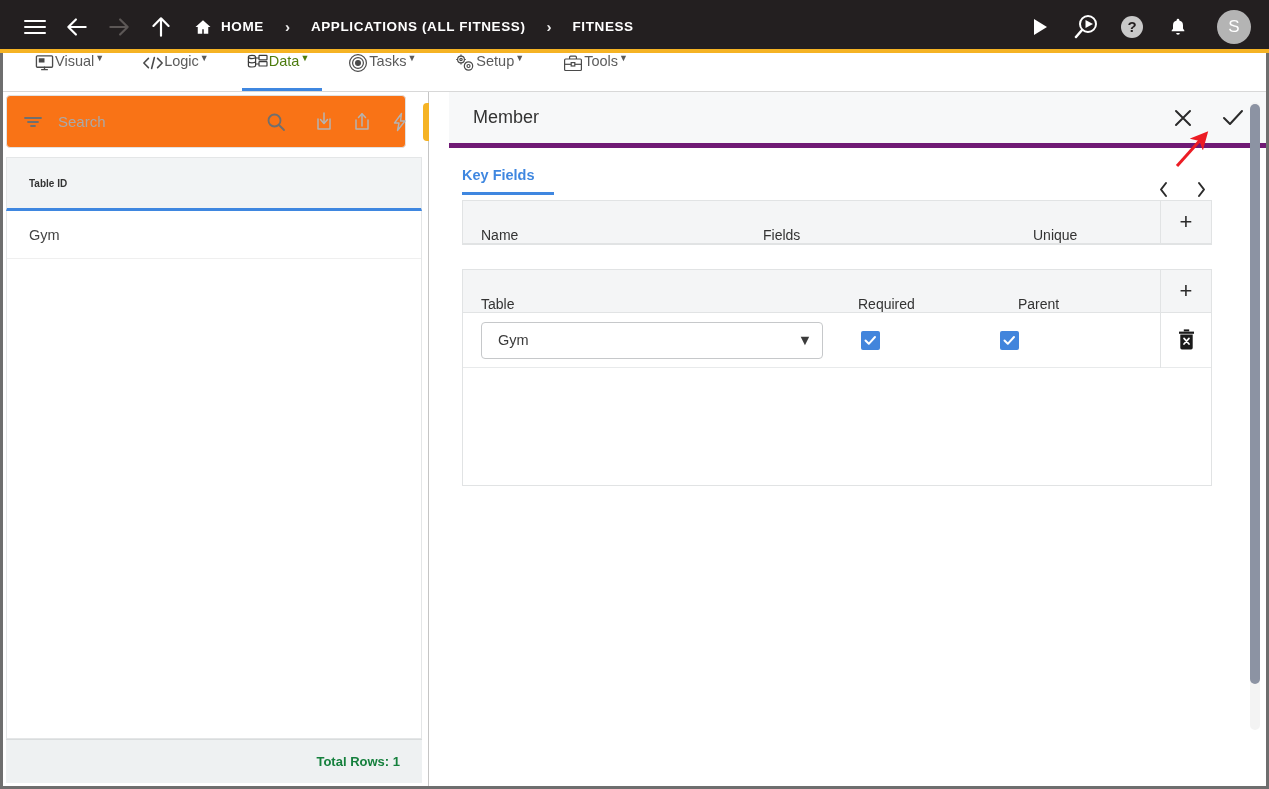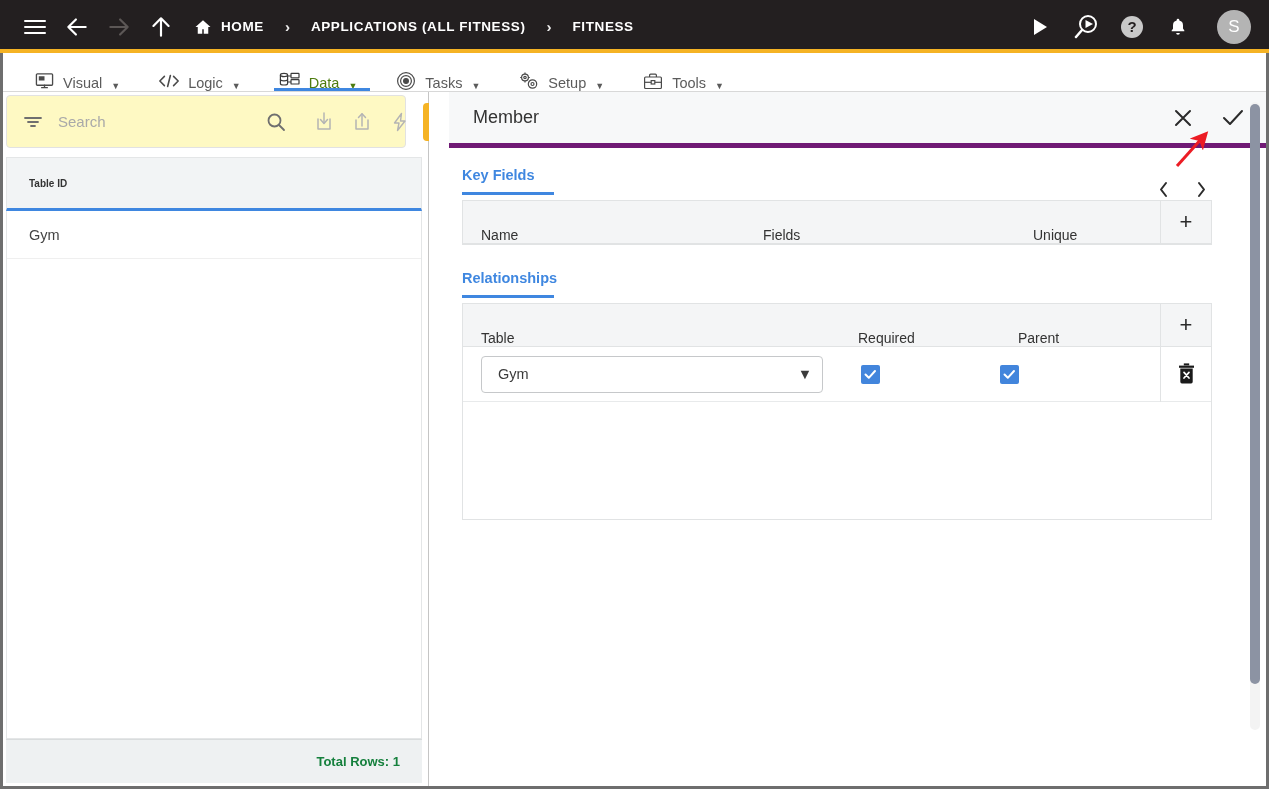--- a/index.html
+++ b/index.html
@@ -48,21 +48,21 @@
     color: #231f20; font-size: 15px; font-weight: bold; display: flex;
     align-items: center; justify-content: center; line-height: 1;
   }
 
   
   .menubar {
     height: 39px; background: #ffffff; display: flex; align-items: stretch;
     padding-left: 14px; border-bottom: 1px solid #d8d8d8;
   }
   .menu-item {
-    display: flex; align-items: flex-end; gap: 8px; padding: 0 19px;
+    display: flex; align-items: flex-start; padding: 0 19px;
     color: #5b5b5b; font-size: 14.5px; position: relative; cursor: default;
   }
   .menu-item .caret { font-size: 9px; margin-left: 1px; }
   .menu-item.active { color: #4d7c0f; }
   .menu-item.active::after {
     content: ""; position: absolute; left: 14px; right: 6px; bottom: 0;
     height: 3px; background: #3f87e0;
   }
   .micon { width: 22px; height: 20px; display: flex; align-items: center; justify-content: center; }
 
@@ -70,21 +70,21 @@
   .workspace { display: flex; height: 697px; }
 
   
   .leftpane {
     width: 429px; border-right: 1px solid #c5c5c5; display: flex;
     flex-direction: column; background: #ffffff;
   }
   .searchbar {
     height: 53px; margin: 3px 22px 0 6px; border: 1px solid #e2e2e2;
     border-radius: 4px; display: flex; align-items: center; padding: 0 7px;
-    background: #fef9c3;
+    background: #f97316;
   }
   .sb-btn {
     width: 38px; height: 38px; display: flex; align-items: center;
     justify-content: center; color: #6f6f6f; flex: none;
   }
   .search-input {
     border: none; outline: none; flex: 1; font-size: 15px; color: #444;
     font-family: "Liberation Sans", sans-serif; padding-left: 6px; background: transparent;
   }
   .search-input::placeholder { color: #a9a9a9; }
@@ -446,25 +446,20 @@
           <div class="th" style="width:282px">Name</div>
           <div class="th" style="width:270px">Fields</div>
           <div class="th" style="width:140px">Unique</div>
           <div class="th-add">
             <span>+</span>
           </div>
         </div>
       </div>
 
       <div style="height:24px"></div>
-      <div class="sec-header-row">
-        <div class="section-tab">
-          <span>Relationships</span>
-        </div>
-      </div>
 
       <div class="tbl">
         <div class="tbl-head">
           <div class="th" style="width:377px">Table</div>
           <div class="th" style="width:160px">Required</div>
           <div class="th" style="width:140px">Parent</div>
           <div class="th-add">
             <span>+</span>
           </div>
         </div>

